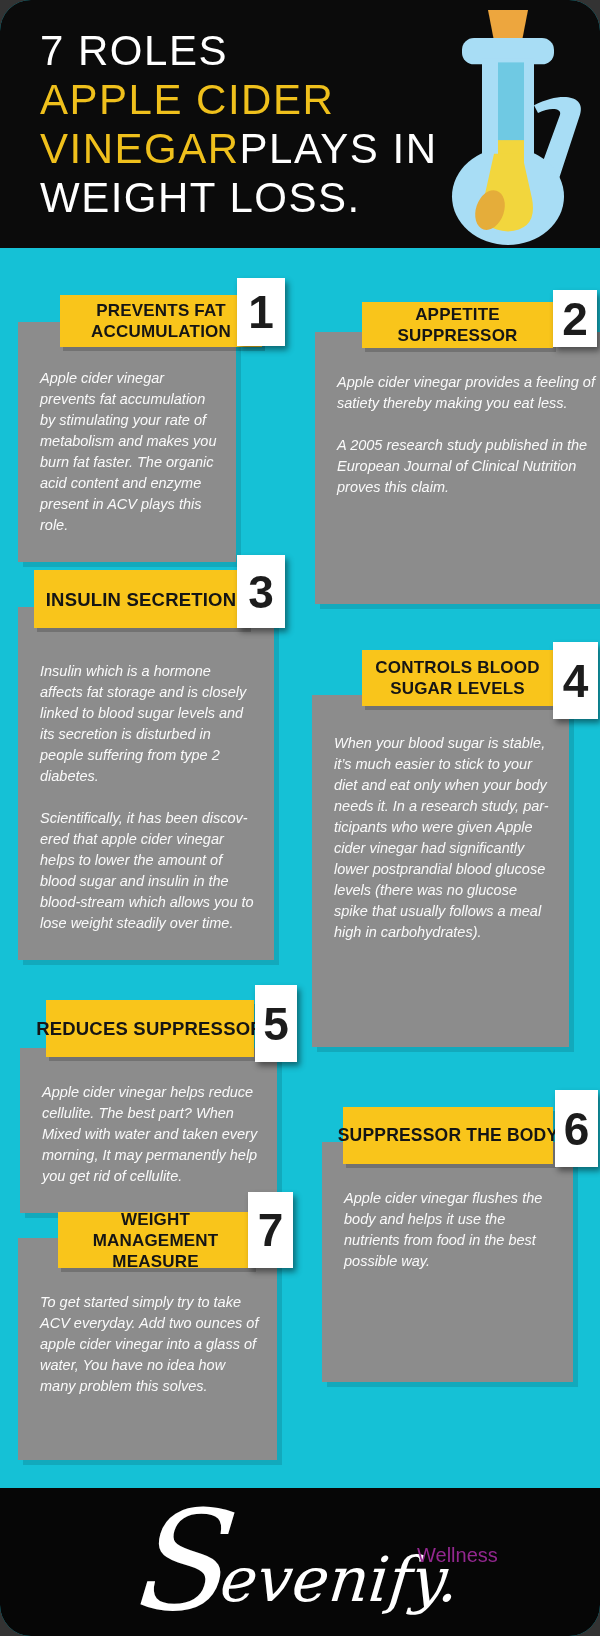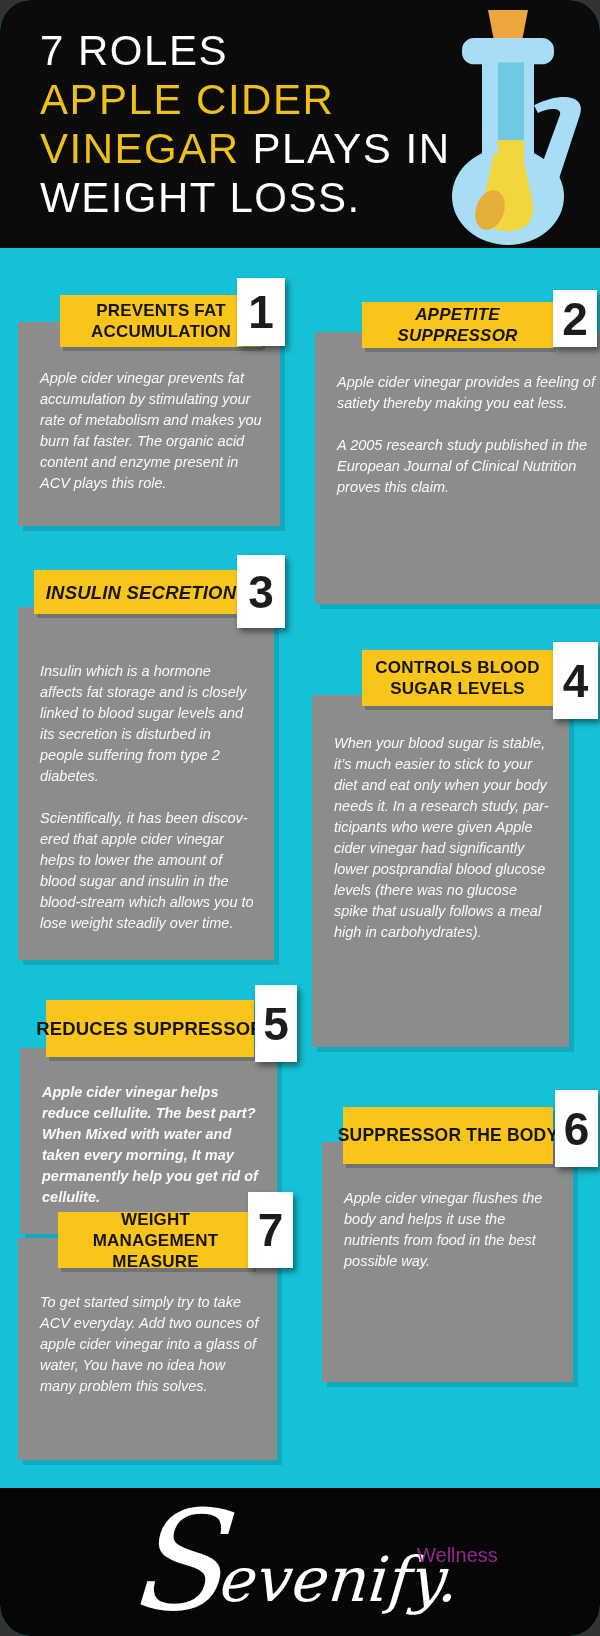--- a/index.html
+++ b/index.html
@@ -8,21 +8,21 @@
     background:#15c1d6;overflow:hidden;
     font-family:"Liberation Sans",sans-serif;
     border-radius:31px;
   }
   
   .hdr{position:absolute;left:0;top:0;width:600px;height:248px;background:#0b0b0b;}
   .title{position:absolute;left:40px;top:26px;line-height:49px;font-size:42px;
          letter-spacing:1.5px;font-weight:400;}
   .title .w{color:#ffffff;}
   .title .y{color:#efc01c;text-align:right;}
-  .title .sp{margin-left:13px;}
+  .title .sp{margin-left:0;}
   
   .bottle{position:absolute;left:410px;top:8px;width:190px;height:238px;}
   
   .gray{position:absolute;background:#8c8c8c;z-index:1;
         box-shadow:5px 5px 0 rgba(0,0,0,0.12);
         padding:0 18px 26px 22px;box-sizing:border-box;}
   .gray p{margin:0;color:#fafafa;font-style:italic;font-size:14.5px;line-height:21px;}
   .gray p + p{margin-top:21px;}
   .ybar{position:absolute;background:#f9c51b;z-index:2;color:#151515;
         display:flex;align-items:center;justify-content:center;text-align:center;
@@ -30,33 +30,33 @@
         box-shadow:3px 4px 0 rgba(0,0,0,0.18);padding:0 10px;box-sizing:border-box;}
   .ybar.one{white-space:nowrap;font-size:18.5px;}
   .ybar.one-sm{white-space:nowrap;font-size:17.5px;}
   .nbox{position:absolute;background:#ffffff;z-index:3;color:#1c1c1c;
         display:flex;align-items:center;justify-content:center;
         font-weight:bold;font-size:46px;
         box-shadow:3px 4px 6px rgba(0,0,0,0.45);}
   
   .s1-n{left:237px;top:278px;width:48px;height:68px;}
   .s1-y{left:60px; top:295px;width:202px;height:52px;}
-  .s1-g{left:18px; top:322px;width:262px;min-height:204px;padding-top:46px;}
+  .s1-g{left:18px; top:322px;width:218px;min-height:204px;padding-top:46px;}
   .s2-n{left:553px;top:290px;width:44px;height:57px;}
-  .s2-y{left:362px;top:302px;width:191px;height:46px;font-style:italic;}
+  .s2-y{left:362px;top:302px;width:191px;height:46px;}
   .s2-g{left:315px;top:332px;width:303px;min-height:272px;padding-top:40px;}
   .s3-n{left:237px;top:555px;width:48px;height:73px;}
-  .s3-y{left:34px; top:570px;width:214px;height:44px;font-style:italic;}
+  .s3-y{left:34px; top:570px;width:214px;height:58px;}
   .s3-g{left:18px; top:607px;width:256px;min-height:350px;padding-top:54px;}
   .s4-n{left:553px;top:642px;width:45px;height:77px;}
   .s4-y{left:362px;top:650px;width:191px;height:56px;}
   .s4-g{left:312px;top:695px;width:257px;min-height:352px;padding-top:38px;}
   .s5-n{left:255px;top:985px;width:42px;height:77px;}
   .s5-y{left:46px; top:1000px;width:208px;height:57px;}
-  .s5-g{left:20px; top:1048px;width:257px;min-height:150px;padding-top:34px;font-weight:bold;}
+  .s5-g{left:20px; top:1048px;width:257px;min-height:150px;padding-top:34px;}
   .s6-n{left:555px;top:1090px;width:43px;height:77px;}
   .s6-y{left:343px;top:1107px;width:210px;height:57px;}
   .s6-g{left:322px;top:1142px;width:251px;min-height:240px;padding-top:46px;}
   .s7-n{left:248px;top:1192px;width:45px;height:76px;}
   .s7-y{left:58px; top:1212px;width:195px;height:56px;}
   .s7-g{left:18px; top:1238px;width:259px;min-height:222px;padding-top:54px;}
   
   .ftr{position:absolute;left:0;top:1488px;width:600px;height:148px;background:#060606;}
   .logo{position:absolute;left:0;right:0;top:0;height:148px;
         display:flex;align-items:center;justify-content:center;color:#ffffff;

